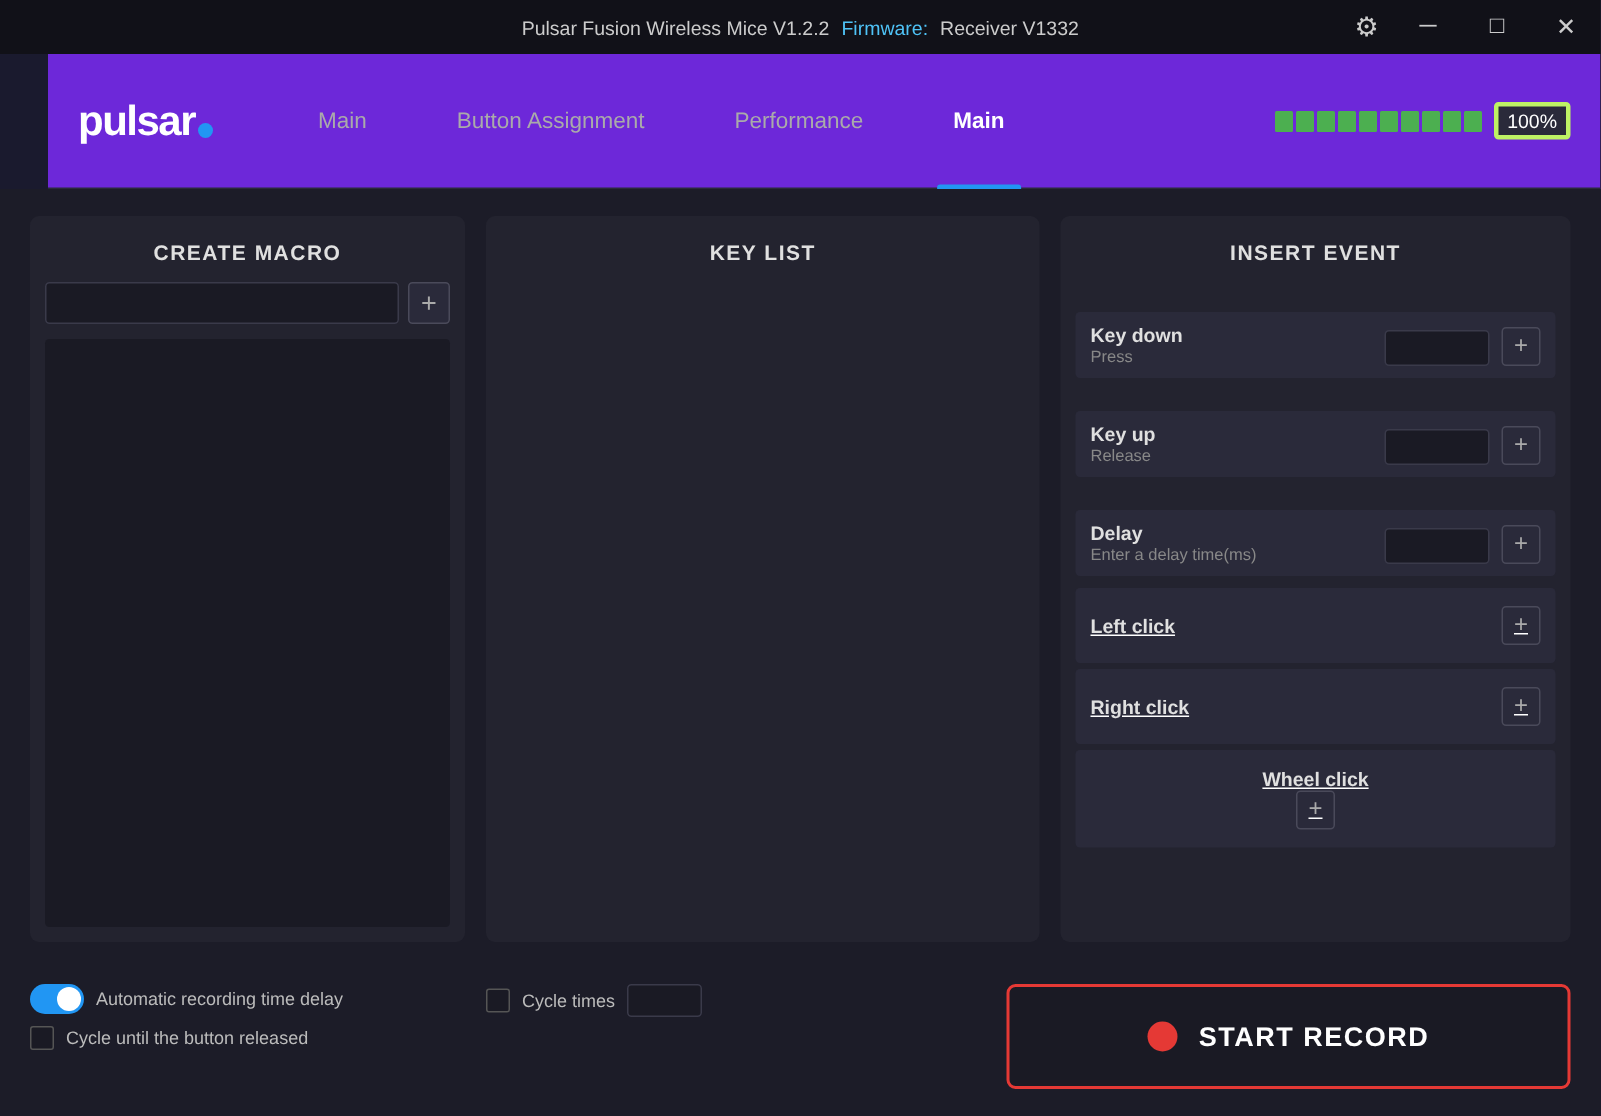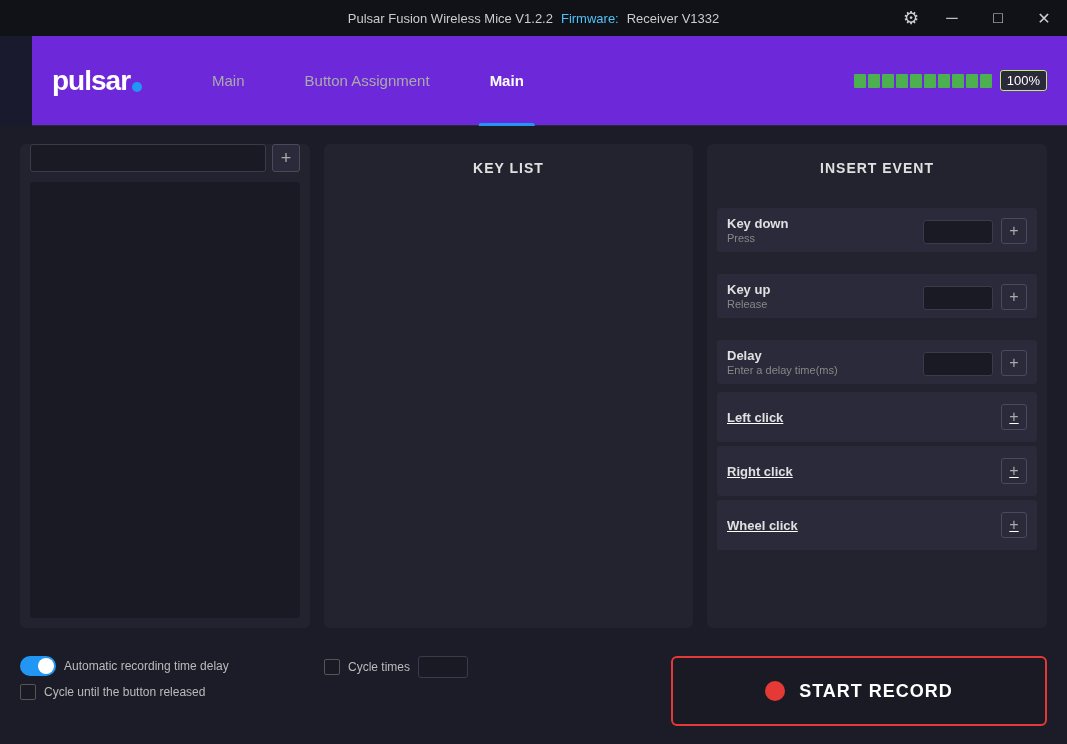--- a/index.html
+++ b/index.html
@@ -137,21 +137,21 @@
     .battery-segment {
       width: 12px;
       height: 14px;
       background: #4caf50;
       border-radius: 1px;
     }
     .battery-label {
       font-size: 13px;
       color: #fff;
       background: #2a2a3a;
-      border: 1px solid #bef264;
+      border: 3px solid #bef264;
       padding: 2px 6px;
       border-radius: 3px;
     }
 
     
     .main-content {
       height: calc(744px - 36px - 90px);
       background: #1c1c28;
       display: flex;
       flex-direction: column;
@@ -442,20 +442,23 @@
   <div class="logo">
     <span class="logo-text">pulsar<span class="logo-dot"></span></span>
   </div>
   <div class="nav-items">
     <div class="nav-item">
       <span>Main</span>
     </div>
     <div class="nav-item">
       <span>Button Assignment</span>
     </div>
+    <div class="nav-item">
+      <span>Performance</span>
+    </div>
     <div class="nav-item active">
       <span>Main</span>
     </div>
   </div>
   <div class="battery-area">
     <div class="battery-bar">
       <div class="battery-segment"></div>
       <div class="battery-segment"></div>
       <div class="battery-segment"></div>
       <div class="battery-segment"></div>
@@ -467,20 +470,21 @@
       <div class="battery-segment"></div>
     </div>
     <div class="battery-label">100%</div>
   </div>
 </div>
 
 <div class="main-content">
   <div class="panels-row">
 
     <div class="panel create-macro-panel">
+      <div class="panel-header">CREATE MACRO</div>
       <div class="macro-input-row">
         <input class="macro-text-input" type="text" placeholder="" style="">
         <div class="add-btn">
           <span>+</span>
         </div>
       </div>
       <div class="macro-list-area"></div>
     </div>
 
     <div class="panel key-list-panel">
@@ -532,21 +536,21 @@
           </div>
         </div>
 
         <div class="event-simple-row" style="margin-top:2px;">
           <span class="event-simple-label">Right click</span>
           <div class="event-add-btn">
             <span>+</span>
           </div>
         </div>
 
-        <div class="event-simple-row" style="margin-top:2px;">
+        <div class="event-simple-row" style="margin-top:2px;flex-direction:column;">
           <span class="event-simple-label">Wheel click</span>
           <div class="event-add-btn">
             <span>+</span>
           </div>
         </div>
 
       </div>
     </div>
   </div>
 

